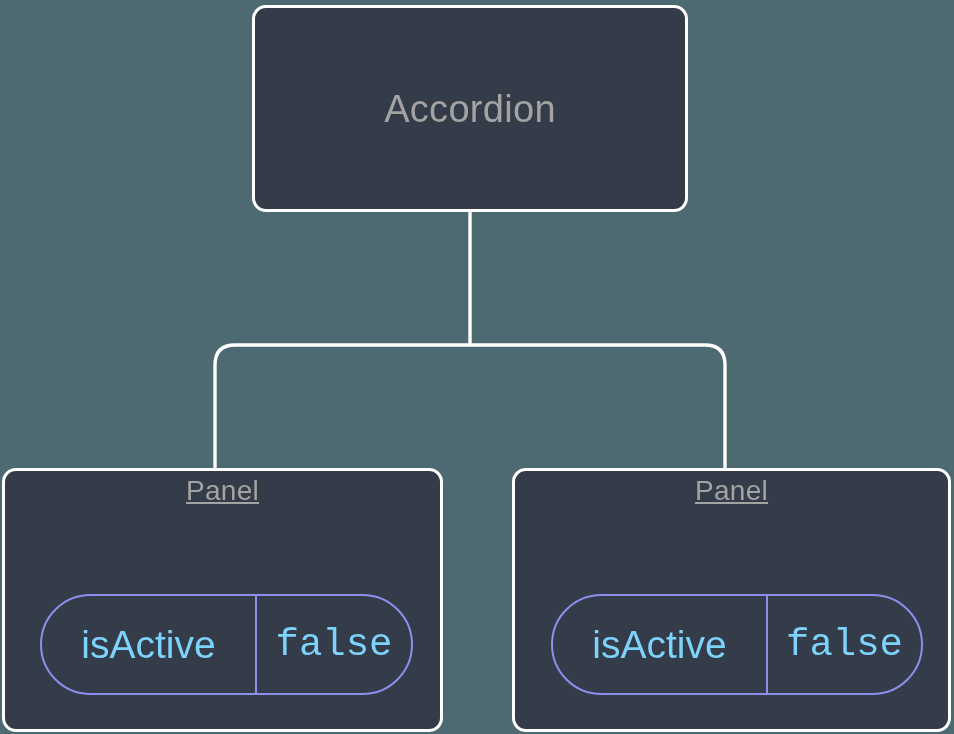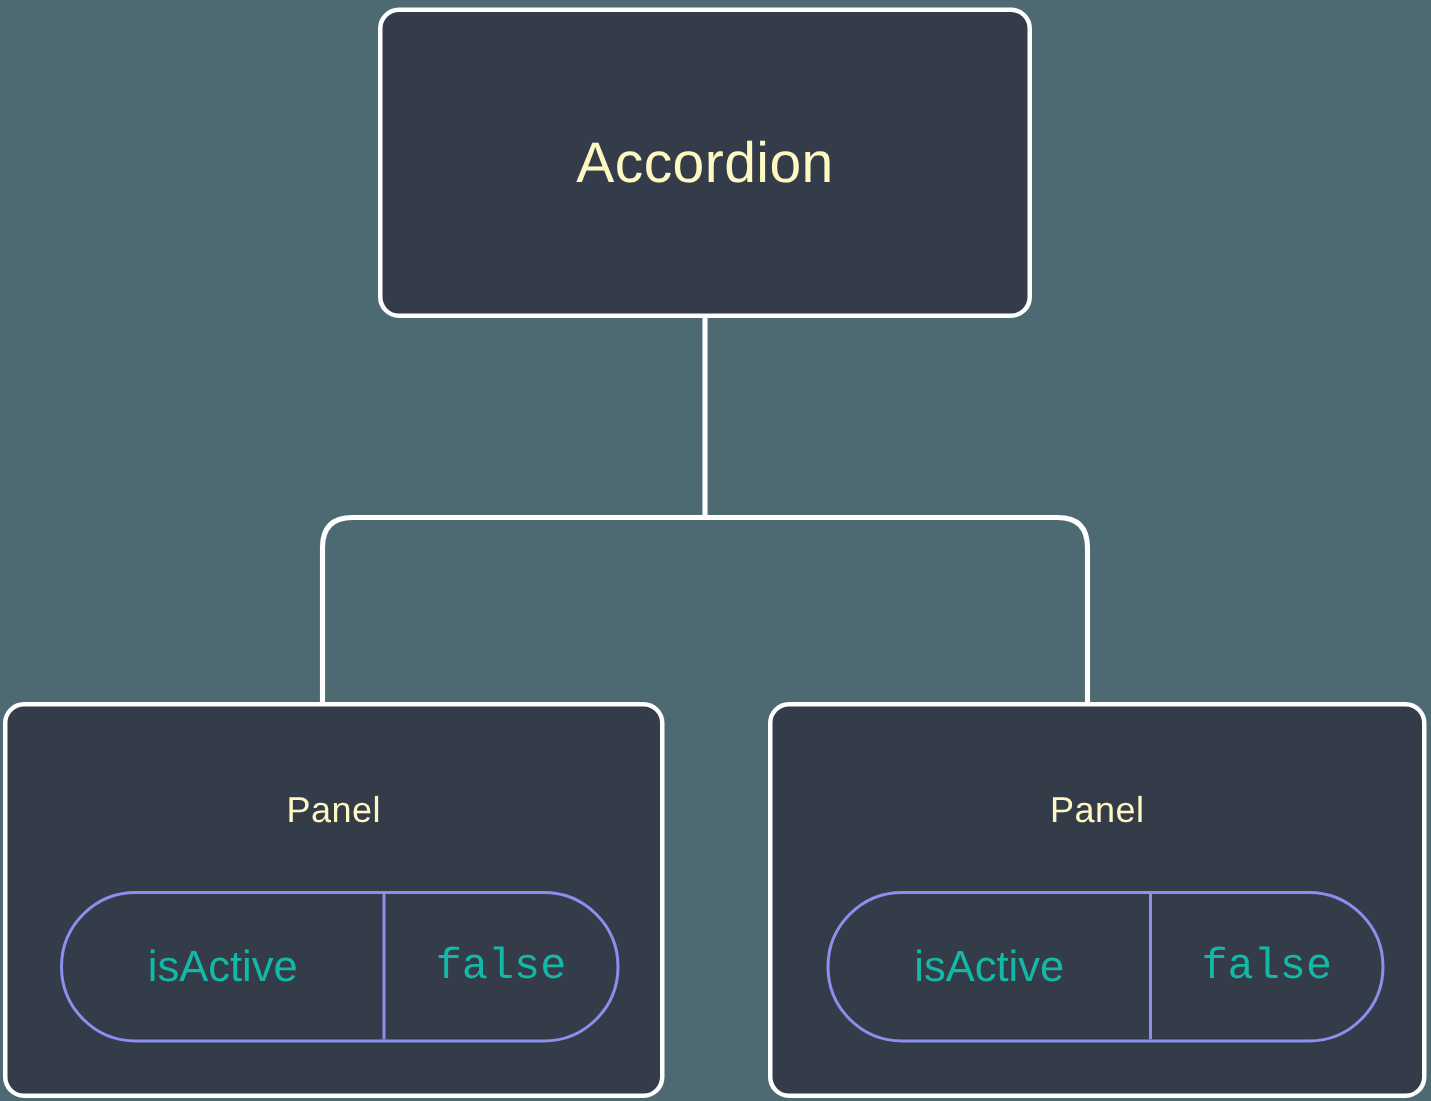--- a/index.html
+++ b/index.html
@@ -47,35 +47,35 @@
     width: 441px;
     height: 264px;
   }
   .node-panel-right {
     left: 512px;
     top: 468px;
     width: 439px;
     height: 264px;
   }
   .node-title {
-    color: #fef9c3;
+    color: #a3a3a3;
     font-weight: 400;
     letter-spacing: 0.3px;
     white-space: nowrap;
     text-align: right;
   }
   .node-root .node-title {
     font-size: 38px;
     line-height: 44px;
   }
   .node-panel-left .node-title,
   .node-panel-right .node-title {
-    font-size: 24px;
+    font-size: 28px;
     line-height: 40px;
-    margin-top: 50px;
+    text-decoration: underline;
   }
   .state-pill {
     position: absolute;
     top: 123px;
     box-sizing: border-box;
     height: 101px;
     border: 2px solid #8b90ee;
     border-radius: 52px;
     display: flex;
     align-items: stretch;
@@ -87,22 +87,22 @@
   }
   .node-panel-right .state-pill {
     left: 36px;
     width: 372px;
   }
   .pill-key,
   .pill-value {
     display: flex;
     align-items: center;
     justify-content: center;
-    color: #14b8a6;
-    font-size: 29px;
+    color: #7dd3fc;
+    font-size: 39px;
     line-height: 38px;
     white-space: nowrap;
   }
   .pill-key {
     flex: 0 0 213px;
     border-right: 2px solid #8b90ee;
   }
   .pill-value {
     flex: 1 1 auto;
     font-family: Liberation Mono, monospace;

